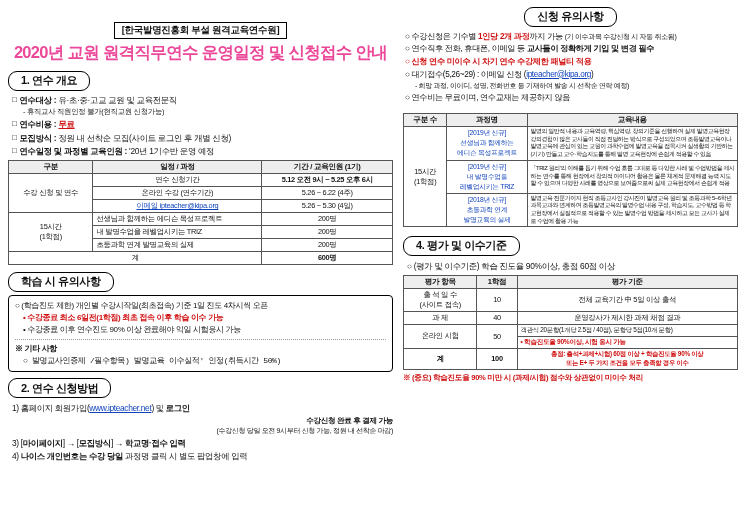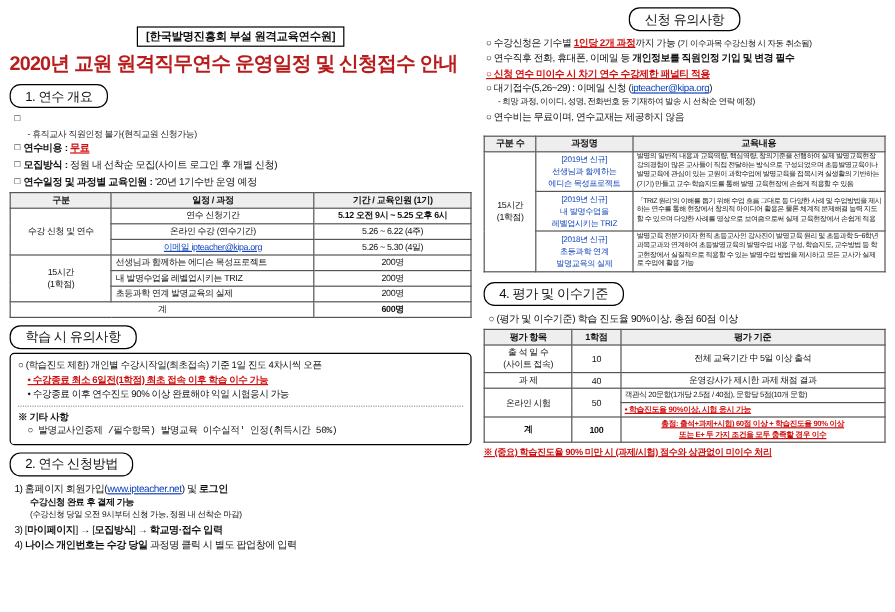--- a/index.html
+++ b/index.html
@@ -26,41 +26,41 @@
     border:1.5px solid #000;
     padding:1px 7px;
     font-size:9.5px;
     font-weight:bold;
     letter-spacing:-0.3px;
     margin-top:16px;
   }
   .title-main {
     font-size:16.5px;
     font-weight:bold;
-    color:#b91c1c;
+    color:#ec4899;
     letter-spacing:-0.7px;
     margin:3px 0 6px 0;
-    text-align:left;
+    text-align:center;
   }
   .rounded-head {
     display:inline-block;
     border:1.6px solid #000;
     border-radius:9px;
     padding:1.5px 12px;
     font-size:11px;
-    font-weight:normal;
+    font-weight:bold;
     letter-spacing:-0.4px;
     background:#fff;
   }
   .sect { margin-top:5px; }
   .sect-body { font-size:8.4px; line-height:1.45; letter-spacing:-0.3px; margin-top:3px; padding-left:4px; }
   .ln { display:flex; align-items:flex-start; gap:3px; margin-bottom:1.5px; }
   .mk { flex:0 0 auto; font-size:8px; line-height:1.5; }
   .sub { padding-left:11px; font-size:7.4px; color:#222; }
-  .red { color:#d01010; font-weight:bold;text-decoration:underline; }
+  .red { color:#d01010; font-weight:bold; }
   .blue { color:#1144bb; }
   .ul { text-decoration:underline; }
   .b { font-weight:bold; }
 
   
   table { border-collapse:collapse; width:100%; font-size:7.4px; }
   table td, table th { border:0.7px solid #555; padding:1px 2px; text-align:center; vertical-align:middle; letter-spacing:-0.3px; }
   th { background:#eeeeee; font-weight:bold; font-size:7.6px; }
   td.l { text-align:left; padding-left:3px; }
 
@@ -76,21 +76,21 @@
   }
   .dotted { border-top:1px dotted #999; margin:3px 0; }
 
   .tbl-wrap { margin-top:3px; }
   .footnote { font-size:7.6px; margin-top:3px; letter-spacing:-0.3px; }
 
   .right-head-wrap { text-align:center; }
   .right-list { font-size:8.2px; line-height:1.55; letter-spacing:-0.35px; margin-top:4px; padding-left:2px; }
 
   .numline { font-size:8.4px; letter-spacing:-0.35px; line-height:1.5; }
-  .idt { padding-left:13px; font-size:7.6px; }
+  .idt { padding-left:13px; font-size:7.6px;text-align:right; }
   .small { font-size:7px; }
 </style>
 </head>
 <body>
 
 <div class="page">
   <div class="cols">
 
     <div class="col-left">
 
@@ -98,20 +98,22 @@
         <span class="hdr-box">[한국발명진흥회 부설 원격교육연수원]</span>
       </div>
       <div class="title-main">2020년 교원 원격직무연수 운영일정 및 신청접수 안내</div>
 
       <div class="sect">
         <span class="rounded-head">1. 연수 개요</span>
 
         <div class="sect-body">
           <div class="ln">
             <span class="mk">□</span>
+            <span><span class="b">연수대상 :</span>
+            <span>유·초·중·고교 교원 및 교육전문직</span></span>
           </div>
           <div class="sub">- 휴직교사 직원인정 불가(현직교원 신청가능)</div>
 
           <div class="ln">
             <span class="mk">□</span>
             <span><span class="b">연수비용 :</span>
             <span class="red ul">무료</span></span>
           </div>
 
           <div class="ln">
@@ -217,21 +219,21 @@
 
       <div class="right-head-wrap">
         <span class="rounded-head">신청 유의사항</span>
       </div>
 
       <div class="right-list">
         <div>
           ○ 수강신청은 기수별 <span class="red b">1인당 2개 과정</span>까지 가능 <span class="small">(기 이수과목 수강신청 시 자동 취소됨)</span>
         </div>
         <div>
-          ○ 연수직후 전화, 휴대폰, 이메일 등 <span class="b">개인정보를 직원인정 기입 및 변경 필수</span>
+          ○ 연수직후 전화, 휴대폰, 이메일 등 <span class="b">교사들이 정확하게 기입 및 변경 필수</span>
         </div>
         <div class="red b">○ 신청 연수 미이수 시 차기 연수 수강제한 패널티 적용</div>
         <div>
           ○ 대기접수(5,26~29) : 이메일 신청 (<span class="blue ul">ipteacher@kipa.org</span>)
         </div>
         <div class="small" style="padding-left:10px;">- 희망 과정, 이이디, 성명, 전화번호 등 기재하여 발송 시 선착순 연락 예정)</div>
         <div>○ 연수비는 무료이며, 연수교재는 제공하지 않음</div>
       </div>
 
       <div class="sect" style="margin-top:8px;">

